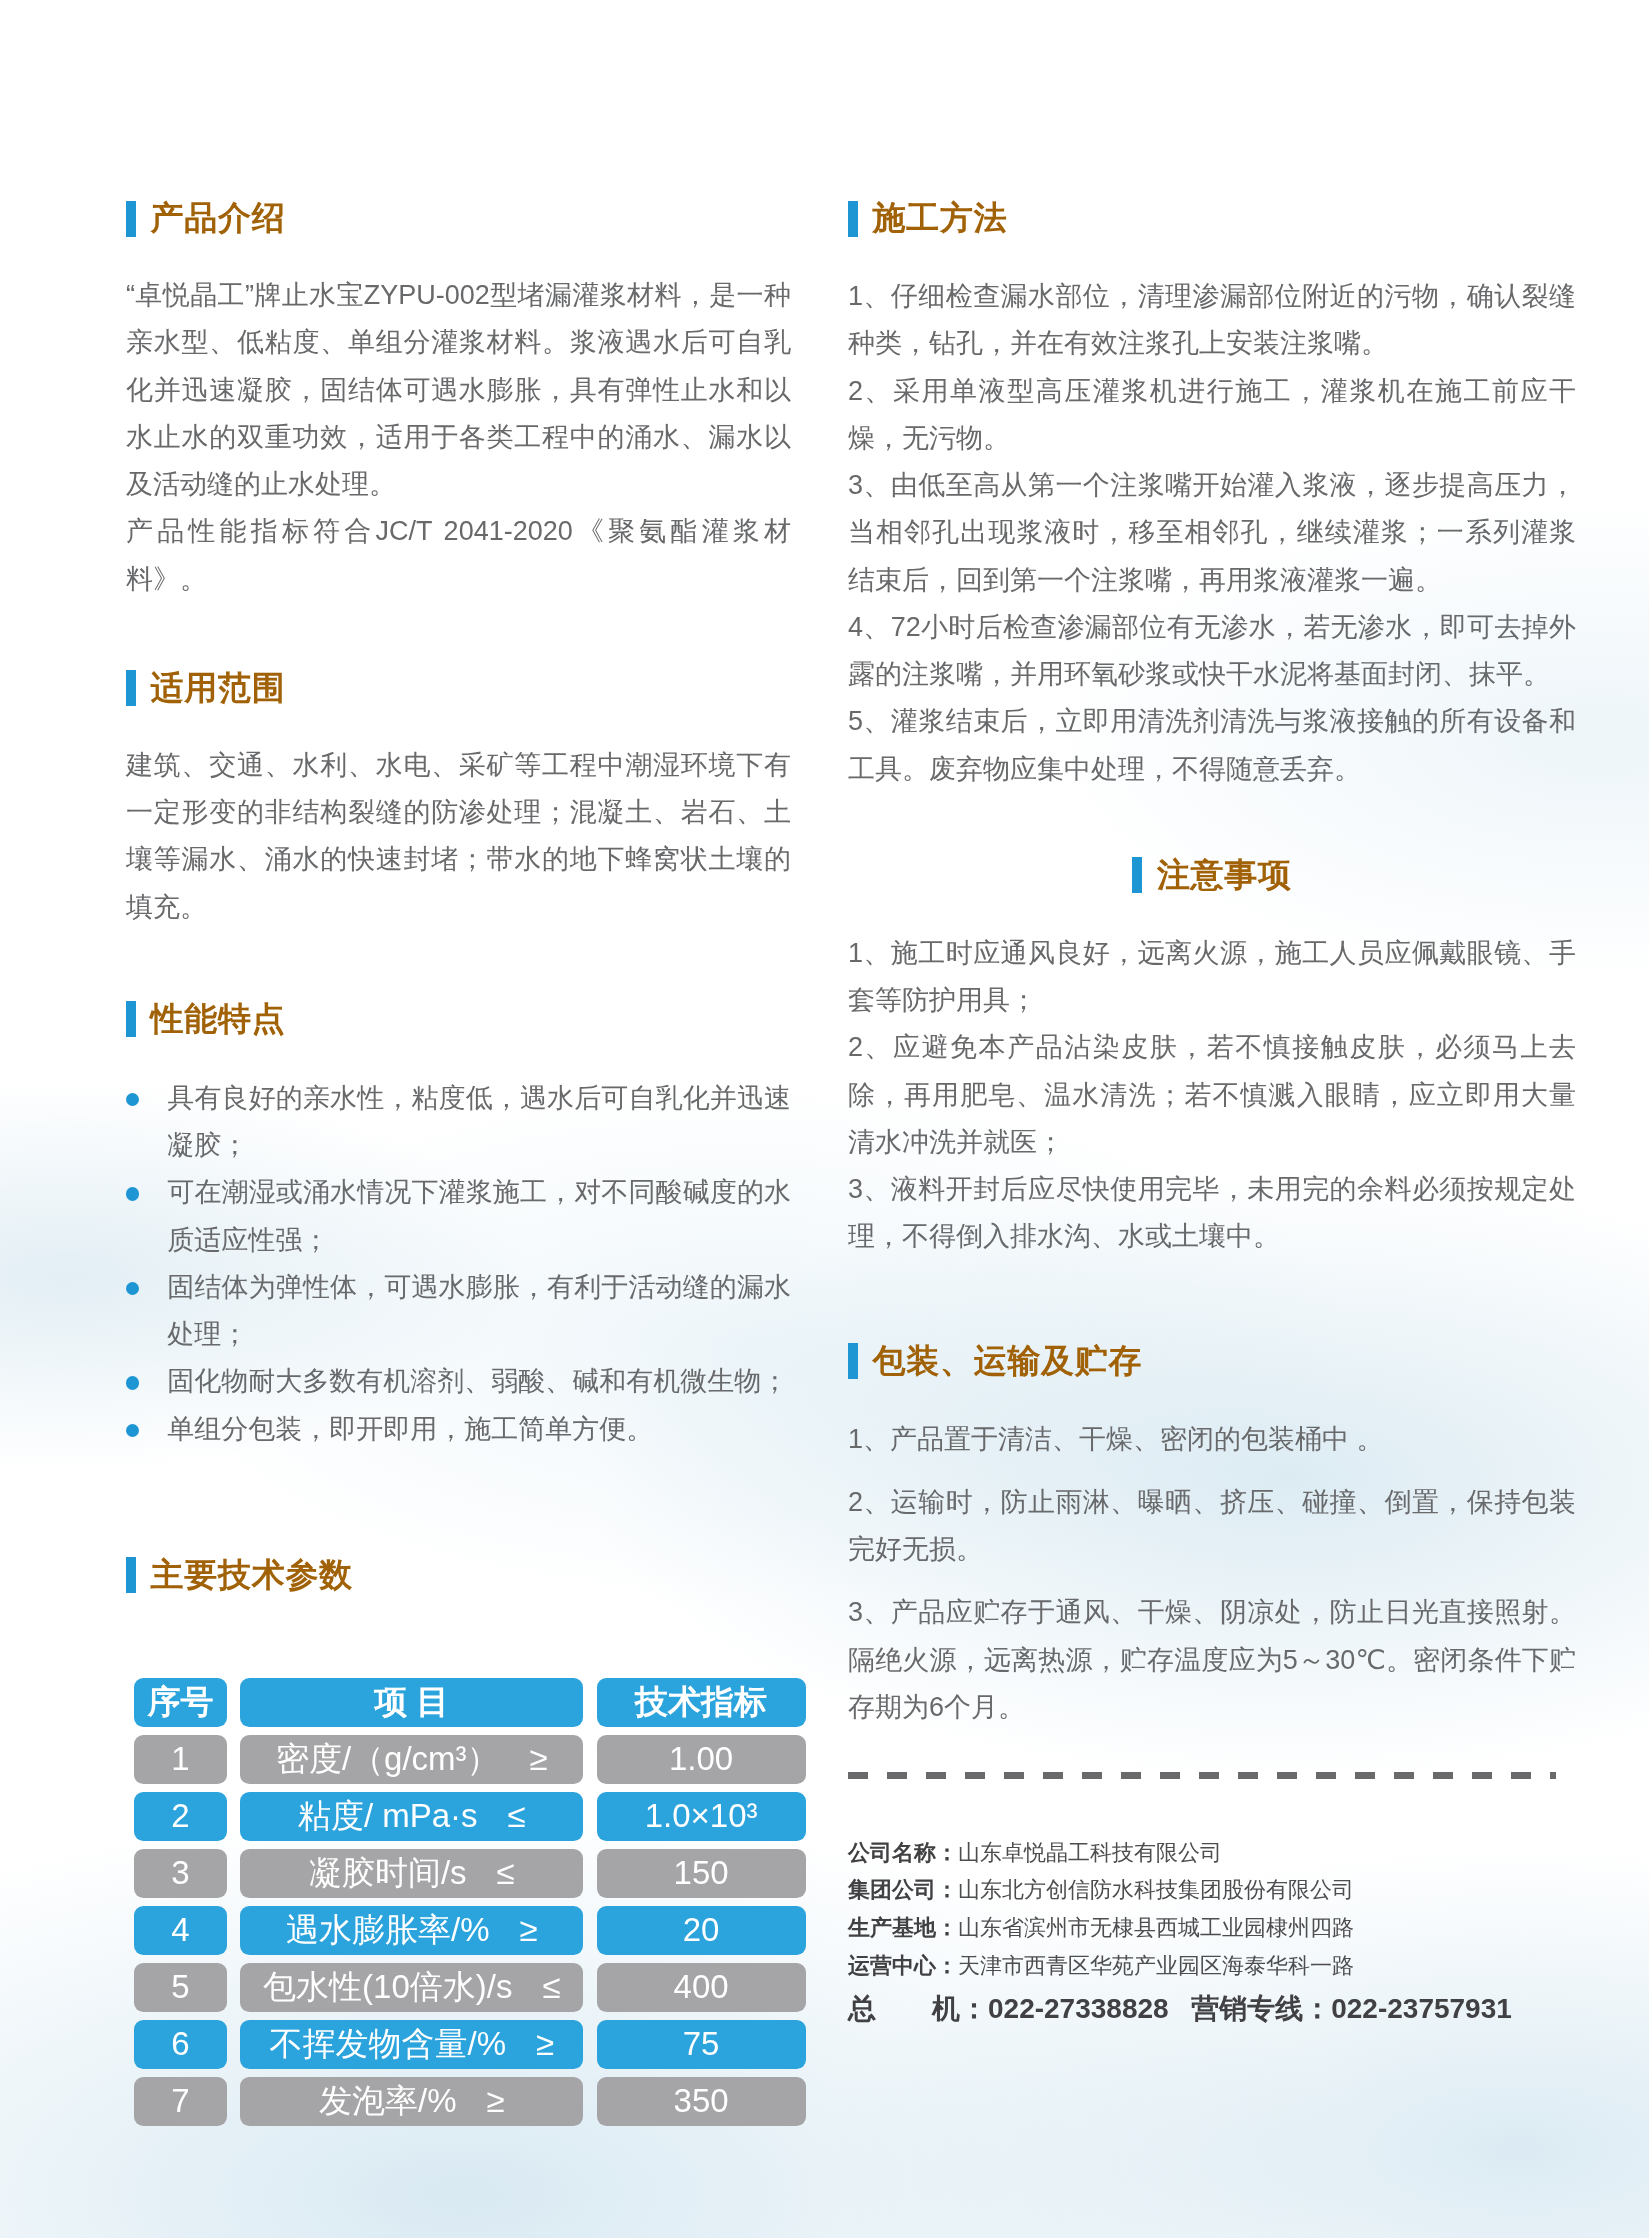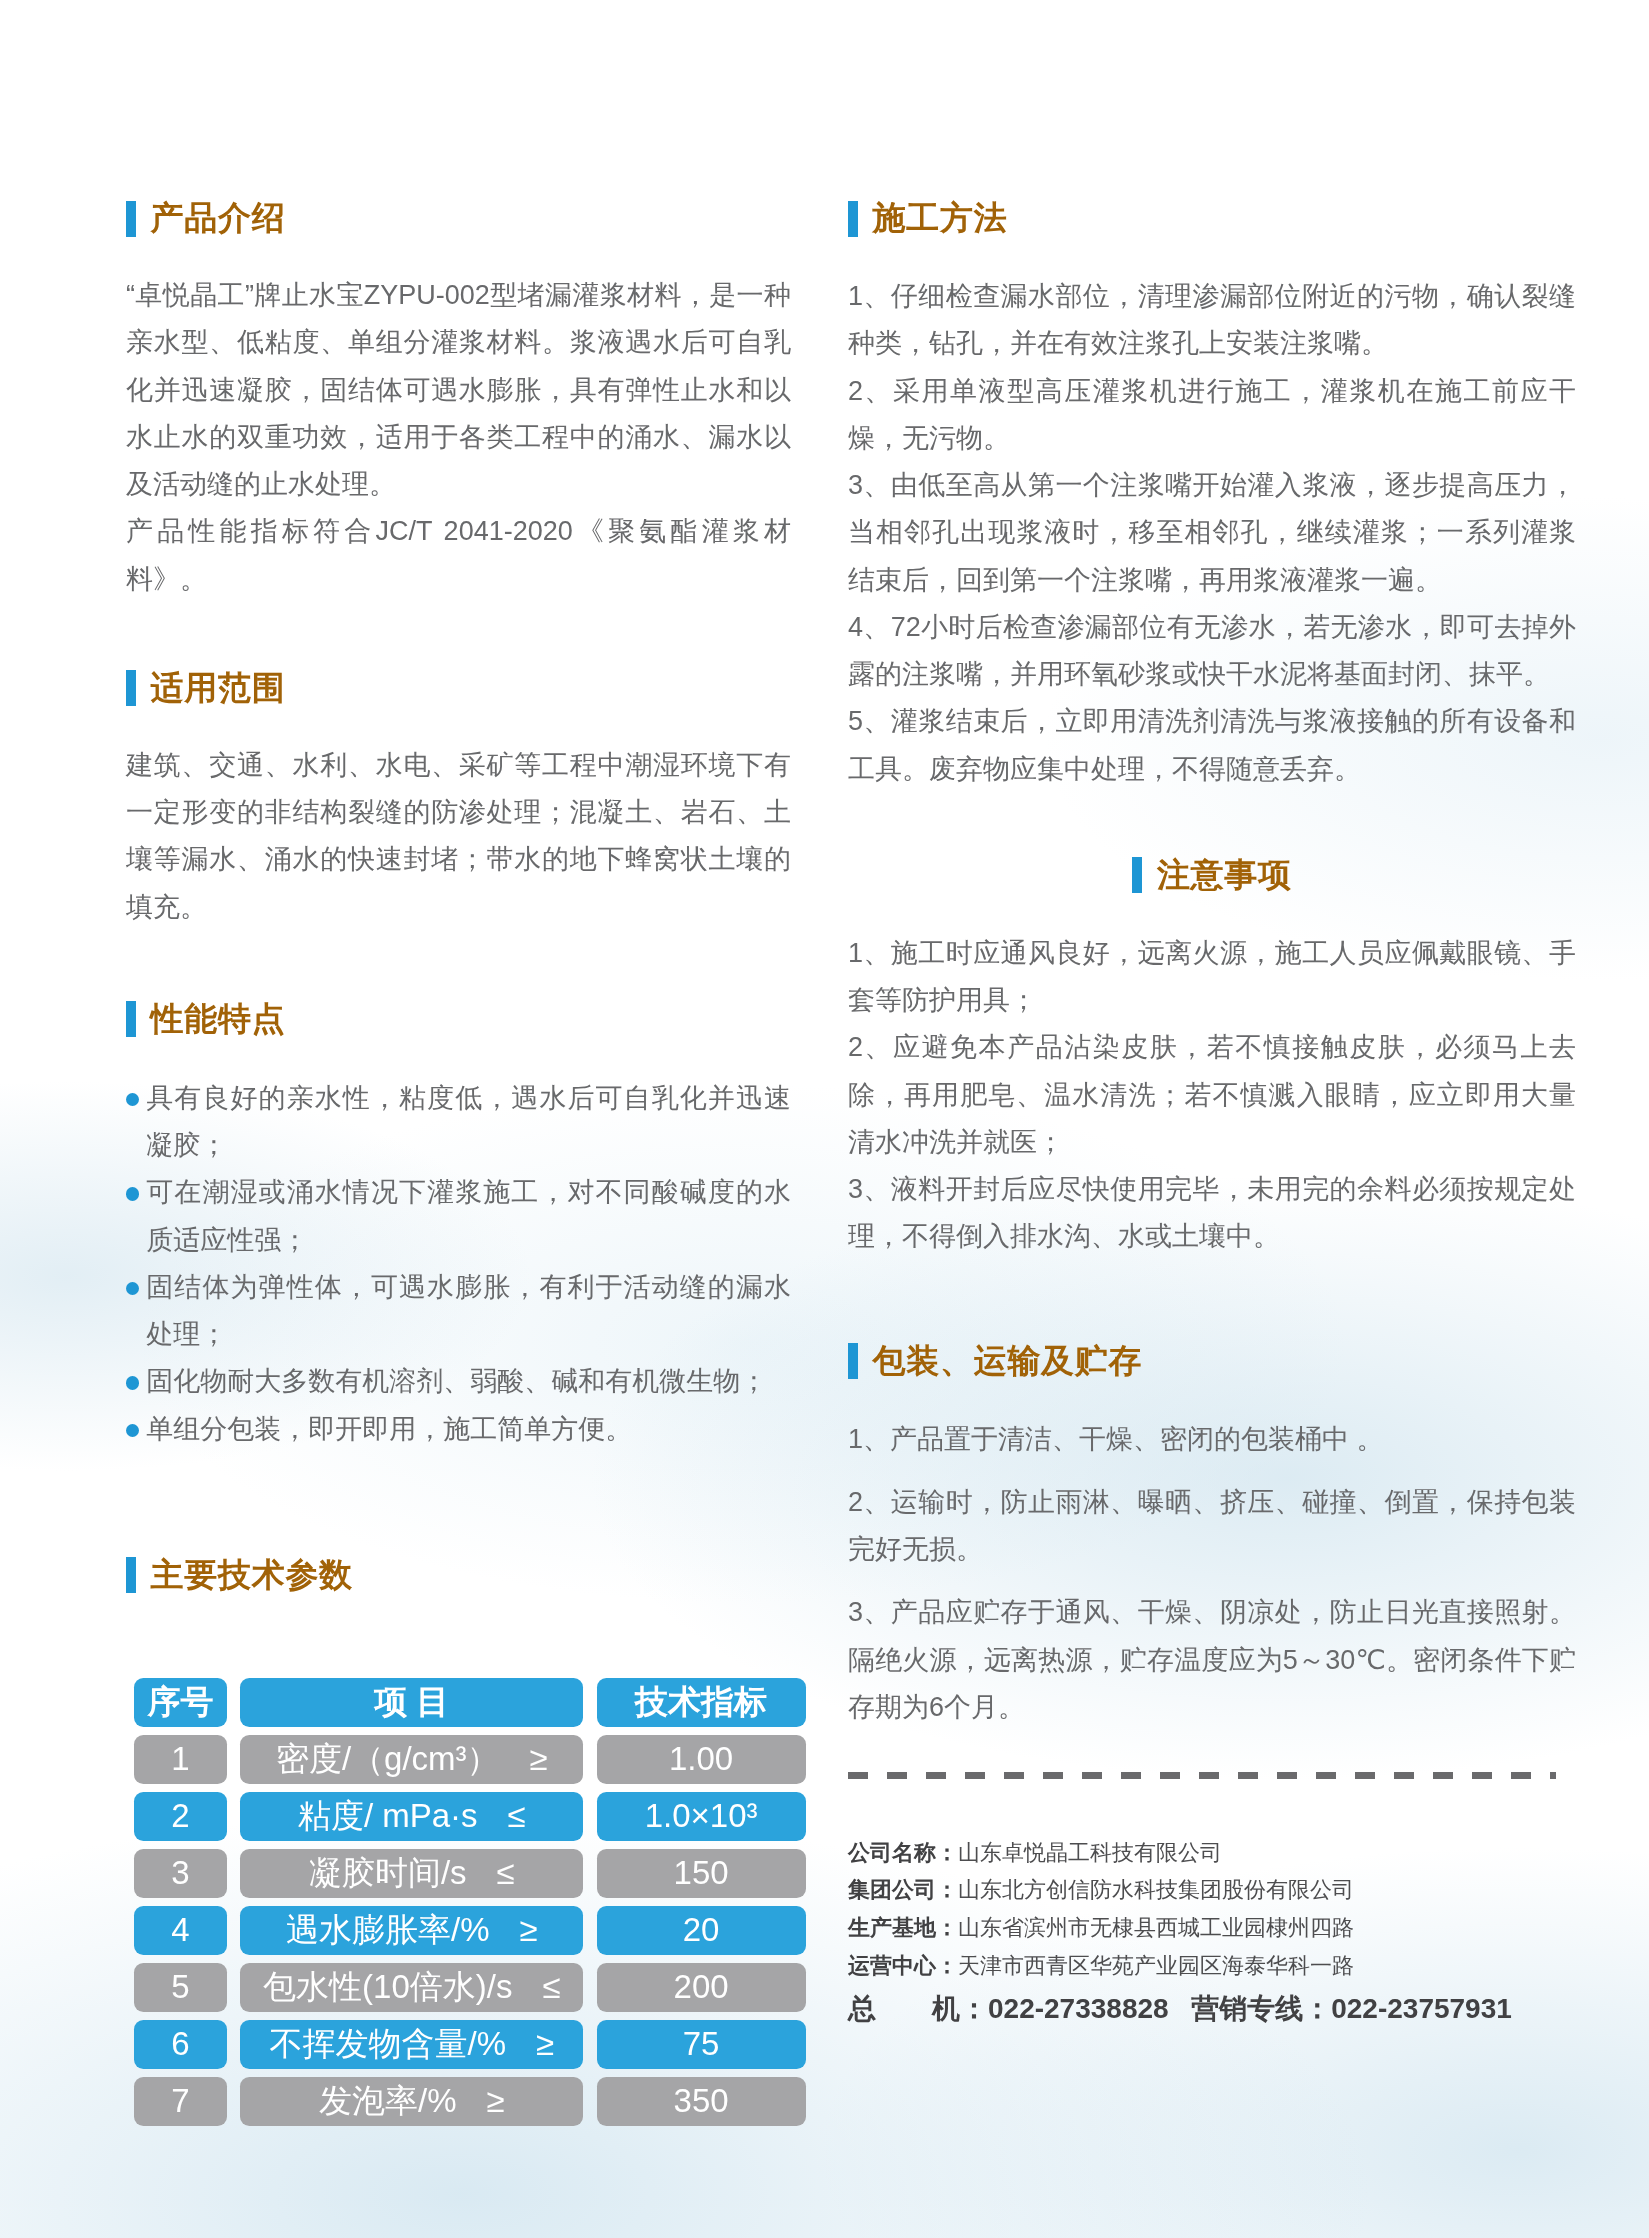--- a/index.html
+++ b/index.html
@@ -32,21 +32,21 @@
   .para{
     font-size:27px;line-height:1.75;color:#68696b;
     text-align:justify;text-justify:inter-ideograph;
   }
   .mt-p{margin-top:31px;}
   .sec-gap1{margin-top:63px;}
   .sec-gap2{margin-top:66px;}
   .sec-gap3{margin-top:100px;}
   
   .feat-list{margin-top:33px;}
-  .feat{display:flex;gap:7px;}
+  .feat{display:flex;gap:28px;}
   .feat .dot{width:13.3px;height:13.3px;border-radius:50%;background:#1e96d4;flex:none;margin-top:18px;}
   .feat .para{flex:1;}
   
   .ptable{
     display:grid;grid-template-columns:93px 343px 209px;
     gap:8px 13.3px;margin:80px 0 0 8px;
   }
   .cell{
     height:49px;border-radius:9.3px;color:#ffffff;
     display:flex;align-items:center;justify-content:center;
@@ -158,21 +158,21 @@
         <span>遇水膨胀率/%</span>
         <span class="op">≥</span>
       </div>
       <div class="cell blue">20</div>
 
       <div class="cell gray">5</div>
       <div class="cell gray">
         <span>包水性(10倍水)/s</span>
         <span class="op">≤</span>
       </div>
-      <div class="cell gray">200</div>
+      <div class="cell gray">400</div>
 
       <div class="cell blue">6</div>
       <div class="cell blue">
         <span>不挥发物含量/%</span>
         <span class="op">≥</span>
       </div>
       <div class="cell blue">75</div>
 
       <div class="cell gray">7</div>
       <div class="cell gray">

